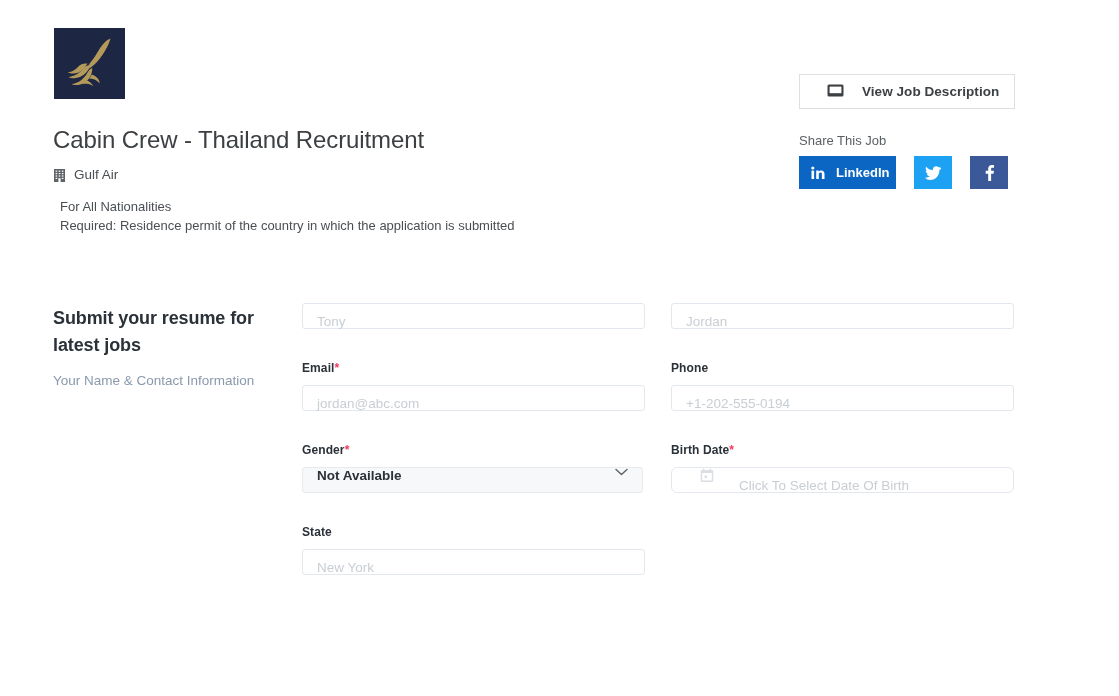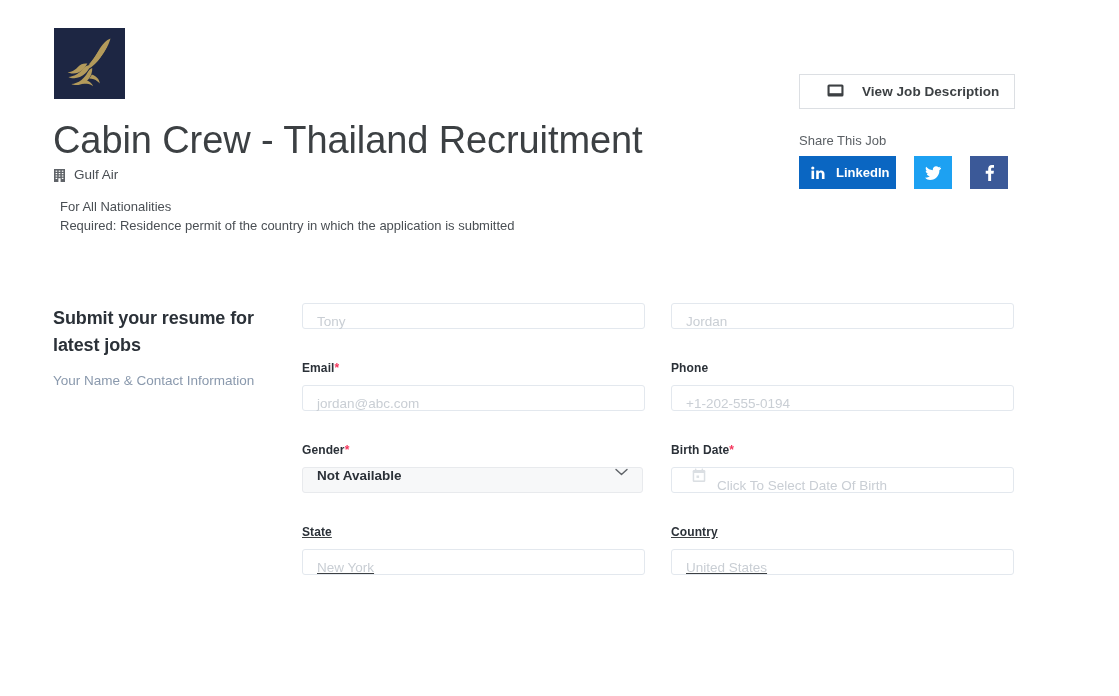--- a/index.html
+++ b/index.html
@@ -32,21 +32,21 @@
     height: 71px;
     background: #1d2643;
     overflow: hidden;
   }
   .logo-box svg { display: block; }
 
   .job-title {
     position: absolute;
     left: 53px;
     top: 122px;
-    font-size: 38px;
+    font-size: 24px;
     font-weight: 400;
     line-height: 36px;
     color: #3c4043;
     letter-spacing: -0.1px;
     white-space: nowrap;
   }
 
   .company-row {
     position: absolute;
     left: 54px;
@@ -161,21 +161,21 @@
     position: absolute;
     left: 302px;
     top: 303px;
     width: 713px;
   }
   .form-row {
     display: flex;
     gap: 26px;
     margin-bottom: 32px;
   }
-  .form-row:last-child { margin-bottom: 12px; text-decoration: underline; }
+  .form-row:last-child { margin-bottom: 12px; }
   .field {
     width: 343px;
     flex: none;
   }
   .field-label {
     font-size: 12px;
     font-weight: bold;
     color: #2b3138;
     line-height: 14px;
     margin-bottom: 10px;
@@ -204,22 +204,23 @@
     color: #2b3138;
     font-size: 13.5px;
     font-weight: bold;
     justify-content: space-between;
     cursor: pointer;
     width: 341px;
   }
   .control.select .chev { display: block; flex: none; }
 
   .control.date {
-    gap: 11px;
-    padding-left: 20px;
+    gap: 25px;
+    padding-left: 28px;
+    border-radius: 6px;
   }
   .control.date .cal-icon { display: block; flex: none; }
 
   .control .ph { line-height: 36px; }
 </style>
 </head>
 <body>
 
 <div class="page">
 
@@ -362,22 +363,16 @@
       </div>
     </div>
 
     <div class="form-row">
       <div class="field">
         <div class="field-label"><span>State</span></div>
         <div class="control placeholder-text">
             <span class="ph">New York</span>
           </div>
       </div>
-      <div class="field">
-        <div class="field-label"><span>Country</span></div>
-        <div class="control placeholder-text">
-            <span class="ph">United States</span>
-          </div>
-      </div>
     </div>
 
   </div>
 </div>
 
 </body></html>

